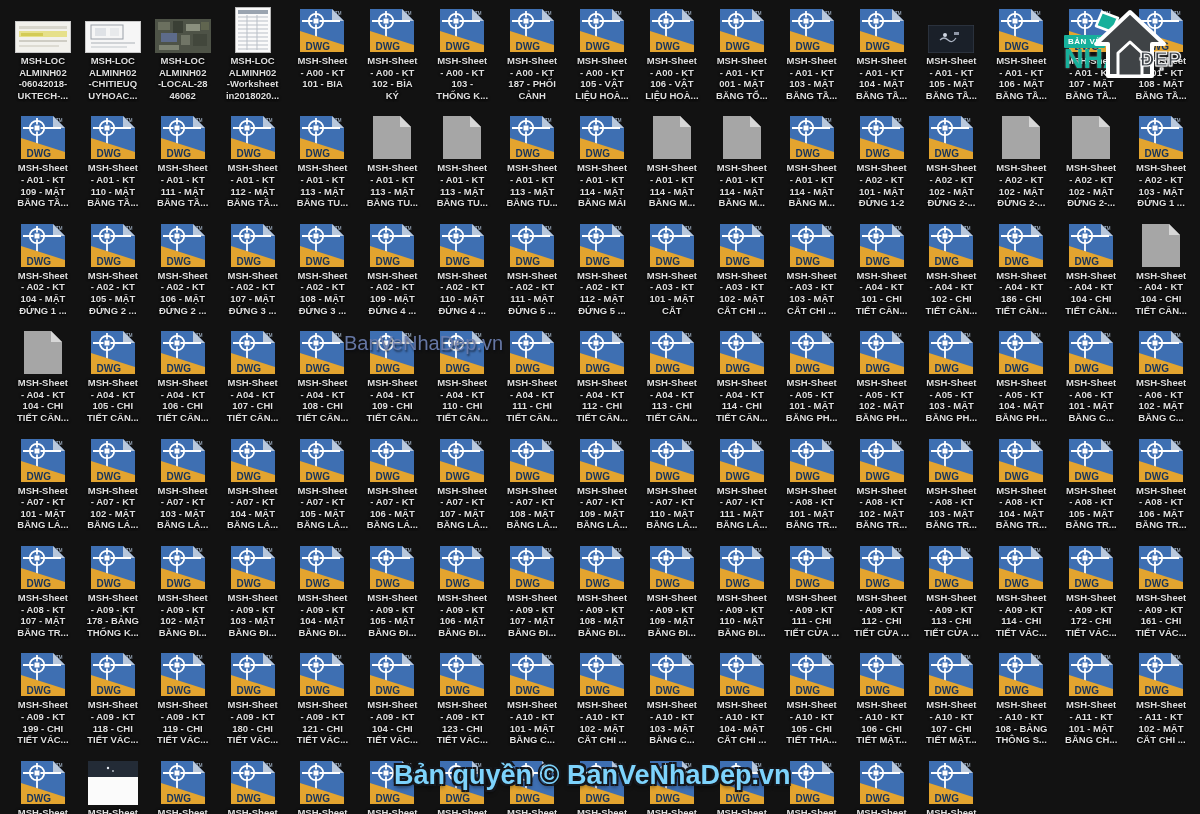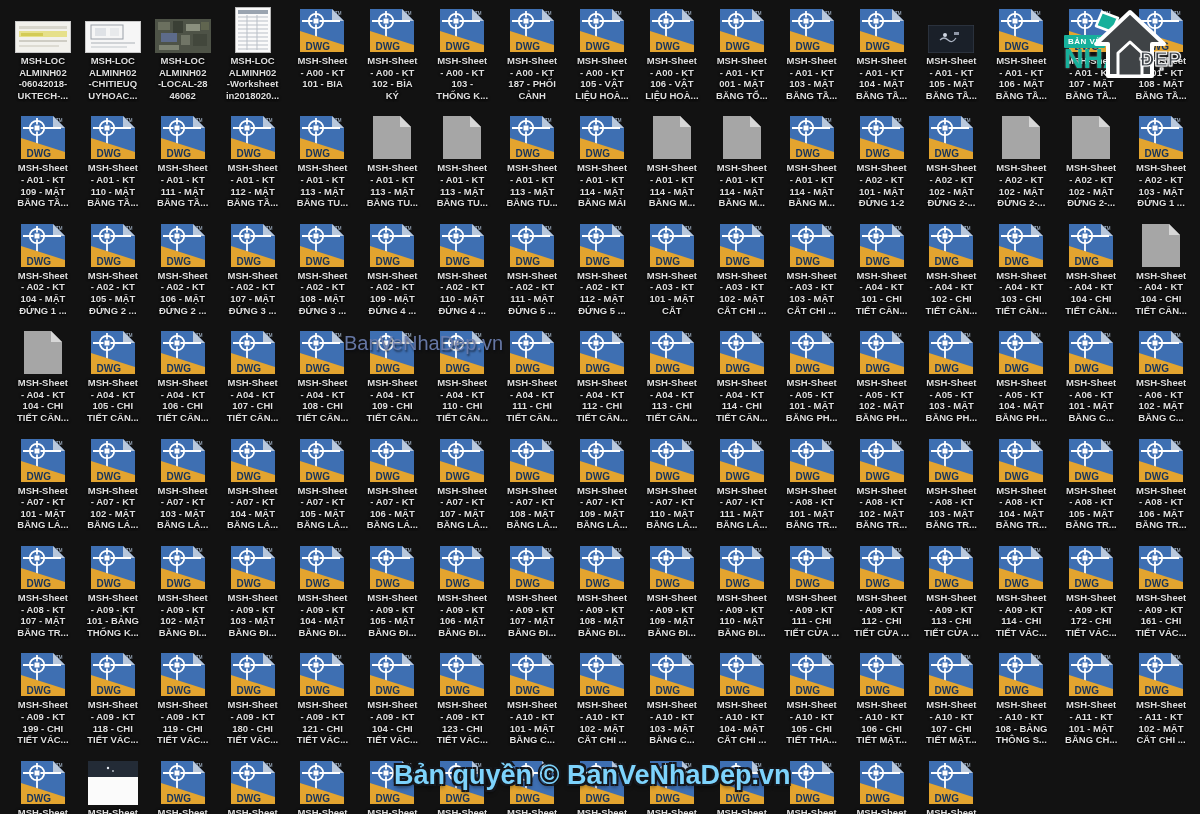--- a/index.html
+++ b/index.html
@@ -1041,21 +1041,21 @@
       <circle cx="17" cy="13" r="7.2" fill="none" stroke="#ffffff" stroke-width="1.8"></circle>
       <rect x="14" y="10" width="6" height="6" fill="#ffffff" stroke="#3e6fb2" stroke-width="1"></rect>
       <path d="M1 23 L45 37 V44 H1 Z" fill="#e3a42f"></path>
       <text x="6.5" y="41.5" font-size="10" font-weight="bold" fill="#16335c" font-family="Liberation Sans, sans-serif">DWG</text>
       <text x="36" y="6.5" font-size="4.5" fill="#bcd0e8" font-family="Liberation Sans, sans-serif">TM</text>
     </svg>
       </div>
       <div class="label">
         <div class="ln">MSH-Sheet</div>
         <div class="ln">- A04 - KT</div>
-        <div class="ln">103 - CHI</div>
+        <div class="ln">186 - CHI</div>
         <div class="ln">TIẾT CĂN...</div>
       </div>
     </div>
     <div class="cell">
       <div class="iconbox">
     <svg width="46" height="45" viewBox="0 0 46 45">
       <path d="M1 1 H33 L45 13 V44 H1 Z" fill="#3e6fb2"></path>
       <path d="M33 1 L45 13 H33 Z" fill="#b9c8dc"></path>
       <line x1="17" y1="3" x2="17" y2="30" stroke="#ffffff" stroke-width="1.8"></line>
       <line x1="3" y1="13" x2="41" y2="13" stroke="#ffffff" stroke-width="1.8"></line>
@@ -1825,21 +1825,21 @@
       <circle cx="17" cy="13" r="7.2" fill="none" stroke="#ffffff" stroke-width="1.8"></circle>
       <rect x="14" y="10" width="6" height="6" fill="#ffffff" stroke="#3e6fb2" stroke-width="1"></rect>
       <path d="M1 23 L45 37 V44 H1 Z" fill="#e3a42f"></path>
       <text x="6.5" y="41.5" font-size="10" font-weight="bold" fill="#16335c" font-family="Liberation Sans, sans-serif">DWG</text>
       <text x="36" y="6.5" font-size="4.5" fill="#bcd0e8" font-family="Liberation Sans, sans-serif">TM</text>
     </svg>
       </div>
       <div class="label">
         <div class="ln">MSH-Sheet</div>
         <div class="ln">- A09 - KT</div>
-        <div class="ln">101 - BẢNG</div>
+        <div class="ln">178 - BẢNG</div>
         <div class="ln">THỐNG K...</div>
       </div>
     </div>
     <div class="cell">
       <div class="iconbox">
     <svg width="46" height="45" viewBox="0 0 46 45">
       <path d="M1 1 H33 L45 13 V44 H1 Z" fill="#3e6fb2"></path>
       <path d="M33 1 L45 13 H33 Z" fill="#b9c8dc"></path>
       <line x1="17" y1="3" x2="17" y2="30" stroke="#ffffff" stroke-width="1.8"></line>
       <line x1="3" y1="13" x2="41" y2="13" stroke="#ffffff" stroke-width="1.8"></line>

